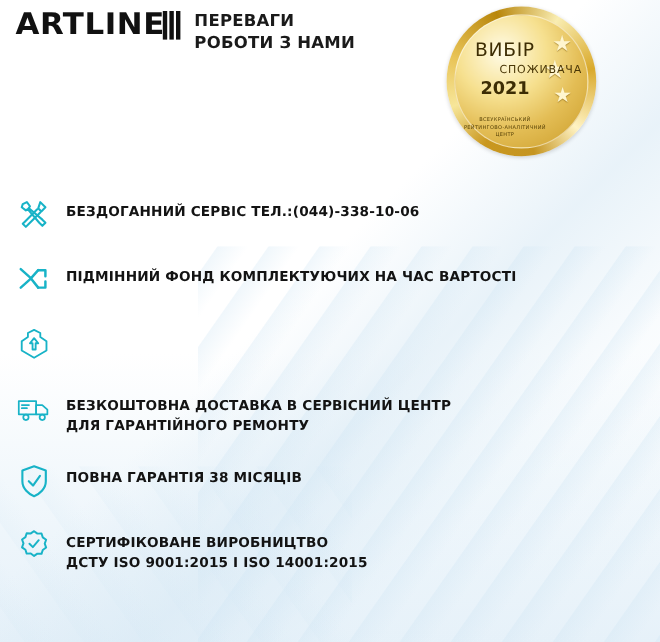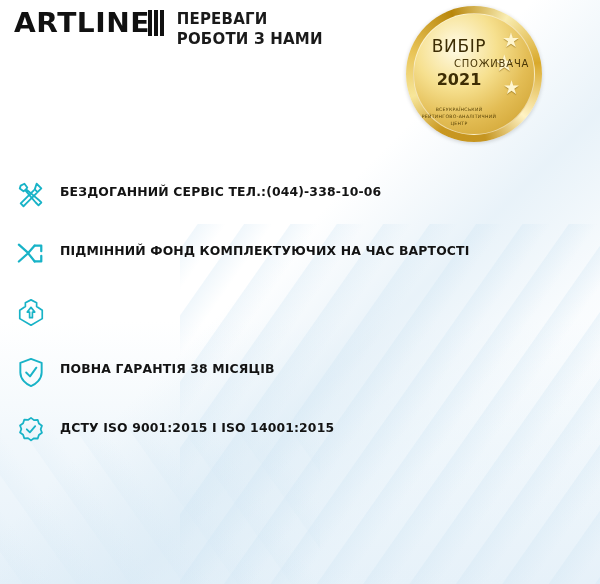--- a/index.html
+++ b/index.html
@@ -300,20 +300,35 @@
 
     <div class="feature">
       <span class="ico">
         <svg width="30" height="30" viewBox="0 0 32 32" fill="none" stroke="currentColor" stroke-width="1.8" stroke-linecap="round" stroke-linejoin="round">
           <path d="M16 2 L22 5 L22 9 L28 13 L28 22 L16 29 L4 22 L4 13 L10 9 L10 5 Z"></path>
           <path d="M16 10 L20 15 L17.5 15 L17.5 21 L14.5 21 L14.5 15 L12 15 Z"></path>
         </svg>
       </span>
     </div>
 
+    <div class="feature">
+      <span class="ico">
+        <svg width="32" height="26" viewBox="0 0 34 28" fill="none" stroke="currentColor" stroke-width="1.7" stroke-linecap="round" stroke-linejoin="round">
+          <rect x="2" y="6" width="17" height="13"></rect>
+          <path d="M19 10 L25 10 L30 14.5 L30 19 L19 19 Z"></path>
+          <circle cx="9" cy="22" r="2.6"></circle>
+          <circle cx="25" cy="22" r="2.6"></circle>
+          <path d="M5 10 L12 10 M5 13 L10 13"></path>
+        </svg>
+      </span>
+      <span class="txt">
+        <span class="l2">БЕЗКОШТОВНА ДОСТАВКА В СЕРВІСНИЙ ЦЕНТР</span>
+        <span class="l2">ДЛЯ ГАРАНТІЙНОГО РЕМОНТУ</span>
+      </span>
+    </div>
 
     <div class="feature">
       <span class="ico">
         <svg width="28" height="31" viewBox="0 0 28 32" fill="none" stroke="currentColor" stroke-width="2" stroke-linecap="round" stroke-linejoin="round">
           <path d="M14 2 L25 6 L25 16 C25 23 19 28 14 30 C9 28 3 23 3 16 L3 6 Z"></path>
           <path d="M9 16 L13 20 L19.5 11"></path>
         </svg>
       </span>
       <span class="txt">
         <span>ПОВНА ГАРАНТІЯ 38 МІСЯЦІВ</span>
@@ -321,18 +336,19 @@
     </div>
 
     <div class="feature">
       <span class="ico">
         <svg width="30" height="30" viewBox="0 0 32 32" fill="none" stroke="currentColor" stroke-width="1.9" stroke-linecap="round" stroke-linejoin="round">
           <path d="M16 2 l3.2 2.4 4-0.2 1.2 3.8 3.3 2.3 -1.4 3.8 1.4 3.8 -3.3 2.3 -1.2 3.8 -4 -0.2 L16 26 l-3.2 -2.4 -4 0.2 -1.2 -3.8 -3.3 -2.3 1.4 -3.8 -1.4 -3.8 3.3 -2.3 1.2 -3.8 4 0.2 Z"></path>
           <path d="M11.5 14.2 L14.8 17.5 L20.5 10.8"></path>
         </svg>
       </span>
       <span class="txt">
+        <span class="l2">СЕРТИФІКОВАНЕ ВИРОБНИЦТВО</span>
         <span class="l2">ДСТУ ISO 9001:2015 І ISO 14001:2015</span>
       </span>
     </div>
 
   </div>
 </div>
 
 </body></html>

